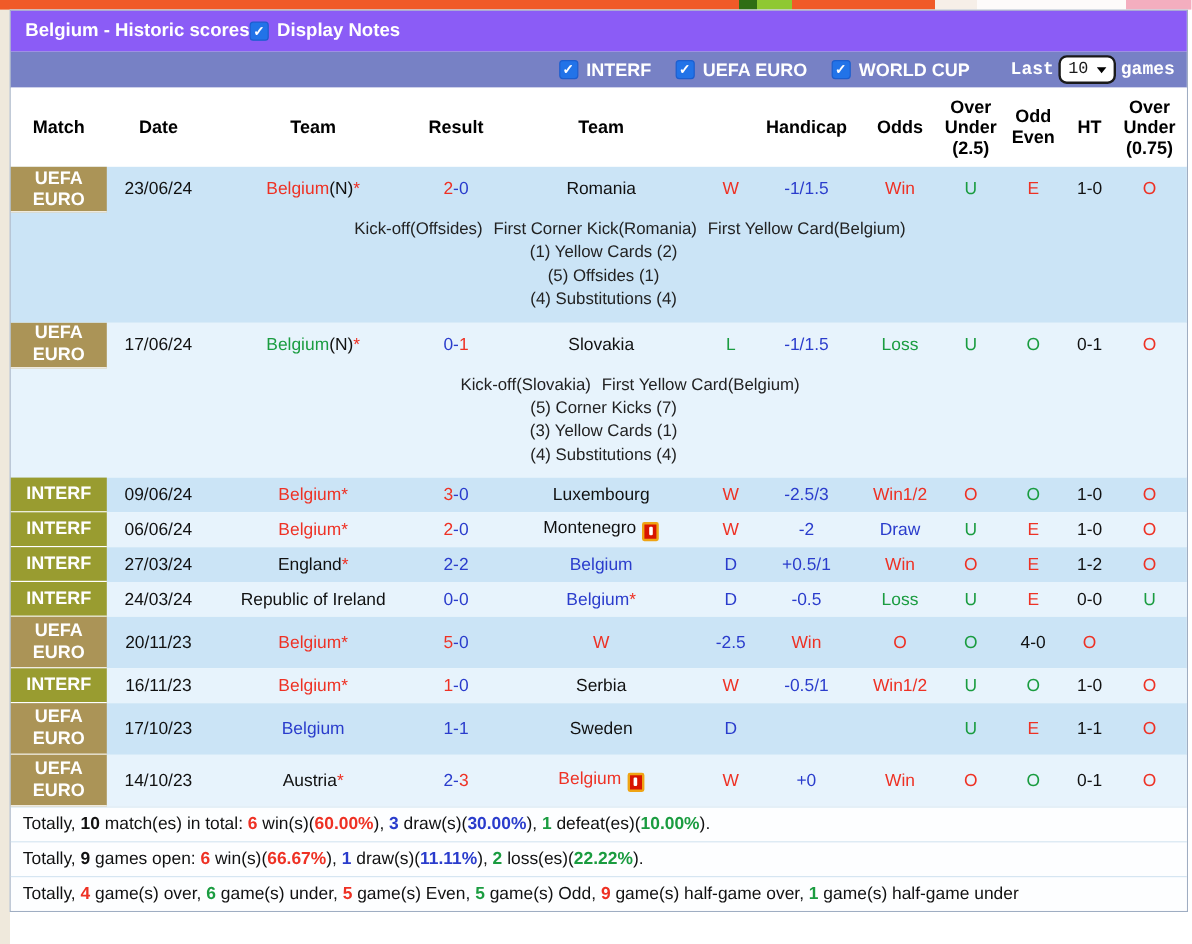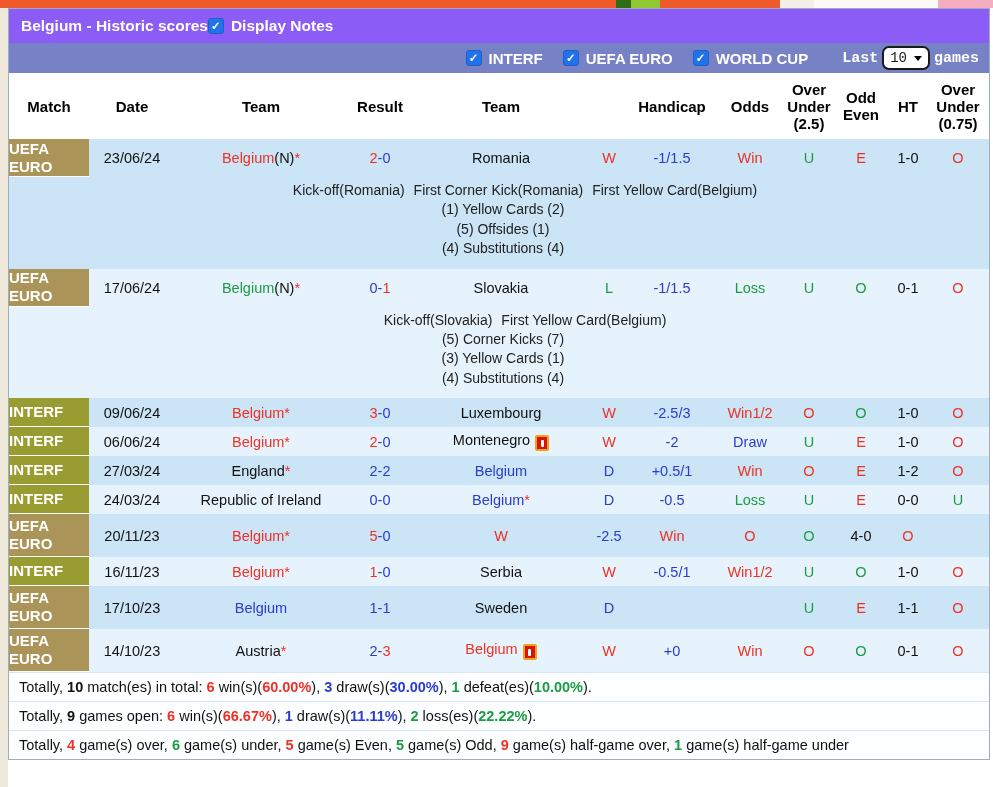--- a/index.html
+++ b/index.html
@@ -46,21 +46,21 @@
   }
   .header-row{min-height:66px;background:#fff;font-weight:bold;font-size:15px;color:#000;}
   .hcell{text-align:center;line-height:17px;}
   .cell{text-align:center;font-size:14.5px;color:#111;white-space:nowrap;}
   .bg-dark{background:#cbe4f6;}
   .bg-light{background:#e7f3fc;}
   .sz-lg .row-grid{min-height:38px;}
   .sz-md .row-grid{min-height:43px;}
   .sz-sm .row-grid{min-height:29px;}
   .badge{
-    align-self:stretch;display:flex;flex-direction:column;justify-content:center;
+    align-self:stretch;display:flex;flex-direction:column;align-items:center;justify-content:center;
     color:#fff;font-weight:bold;font-size:15px;line-height:18px;border-bottom:1px solid #fff;
   }
   .badge-euro{background:#ab9457;}
   .badge-interf{background:#999c30;}
   .c-red{color:#ee3124;}
   .c-green{color:#1a9c40;}
   .c-blue{color:#2a3ccc;}
   .c-black{color:#111;}
   .star{color:#ee3124;}
   .card-icon{
@@ -175,21 +175,21 @@
           <div class="cell"><span class="c-red">W</span></div>
           <div class="cell"><span class="c-blue">-1/1.5</span></div>
           <div class="cell"><span class="c-red">Win</span></div>
           <div class="cell"><span class="c-green">U</span></div>
           <div class="cell"><span class="c-red">E</span></div>
           <div class="cell"><span class="c-black">1-0</span></div>
           <div class="cell"><span class="c-red">O</span></div>
         </div>
         <div class="notes">
           <div class="nh">
-            <span>Kick-off(Romania)</span>
+            <span>Kick-off(Offsides)</span>
             <span>First Corner Kick(Romania)</span>
             <span>First Yellow Card(Belgium)</span>
           </div>
           <div class="nl">(1) Yellow Cards (2)</div>
           <div class="nl">(5) Offsides (1)</div>
           <div class="nl">(4) Substitutions (4)</div>
         </div>
       </div>
       <div class="sz-lg bg-light">
         <div class="grid row-grid">

